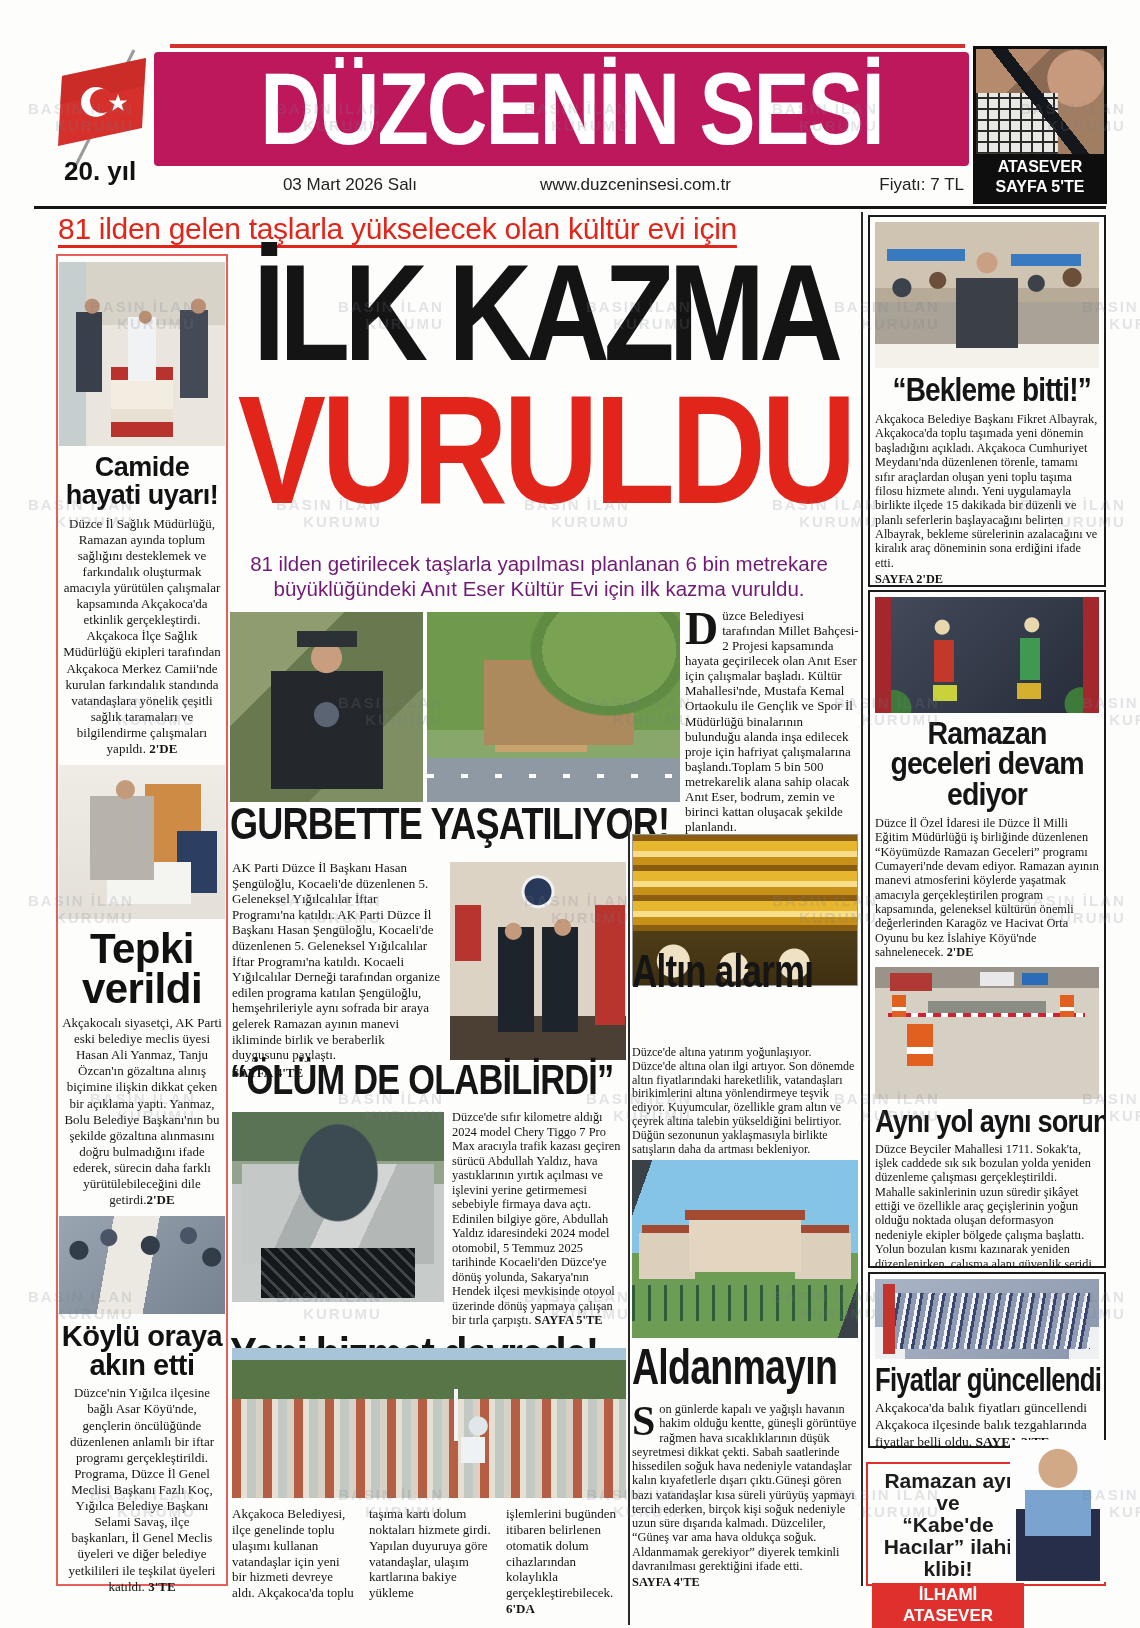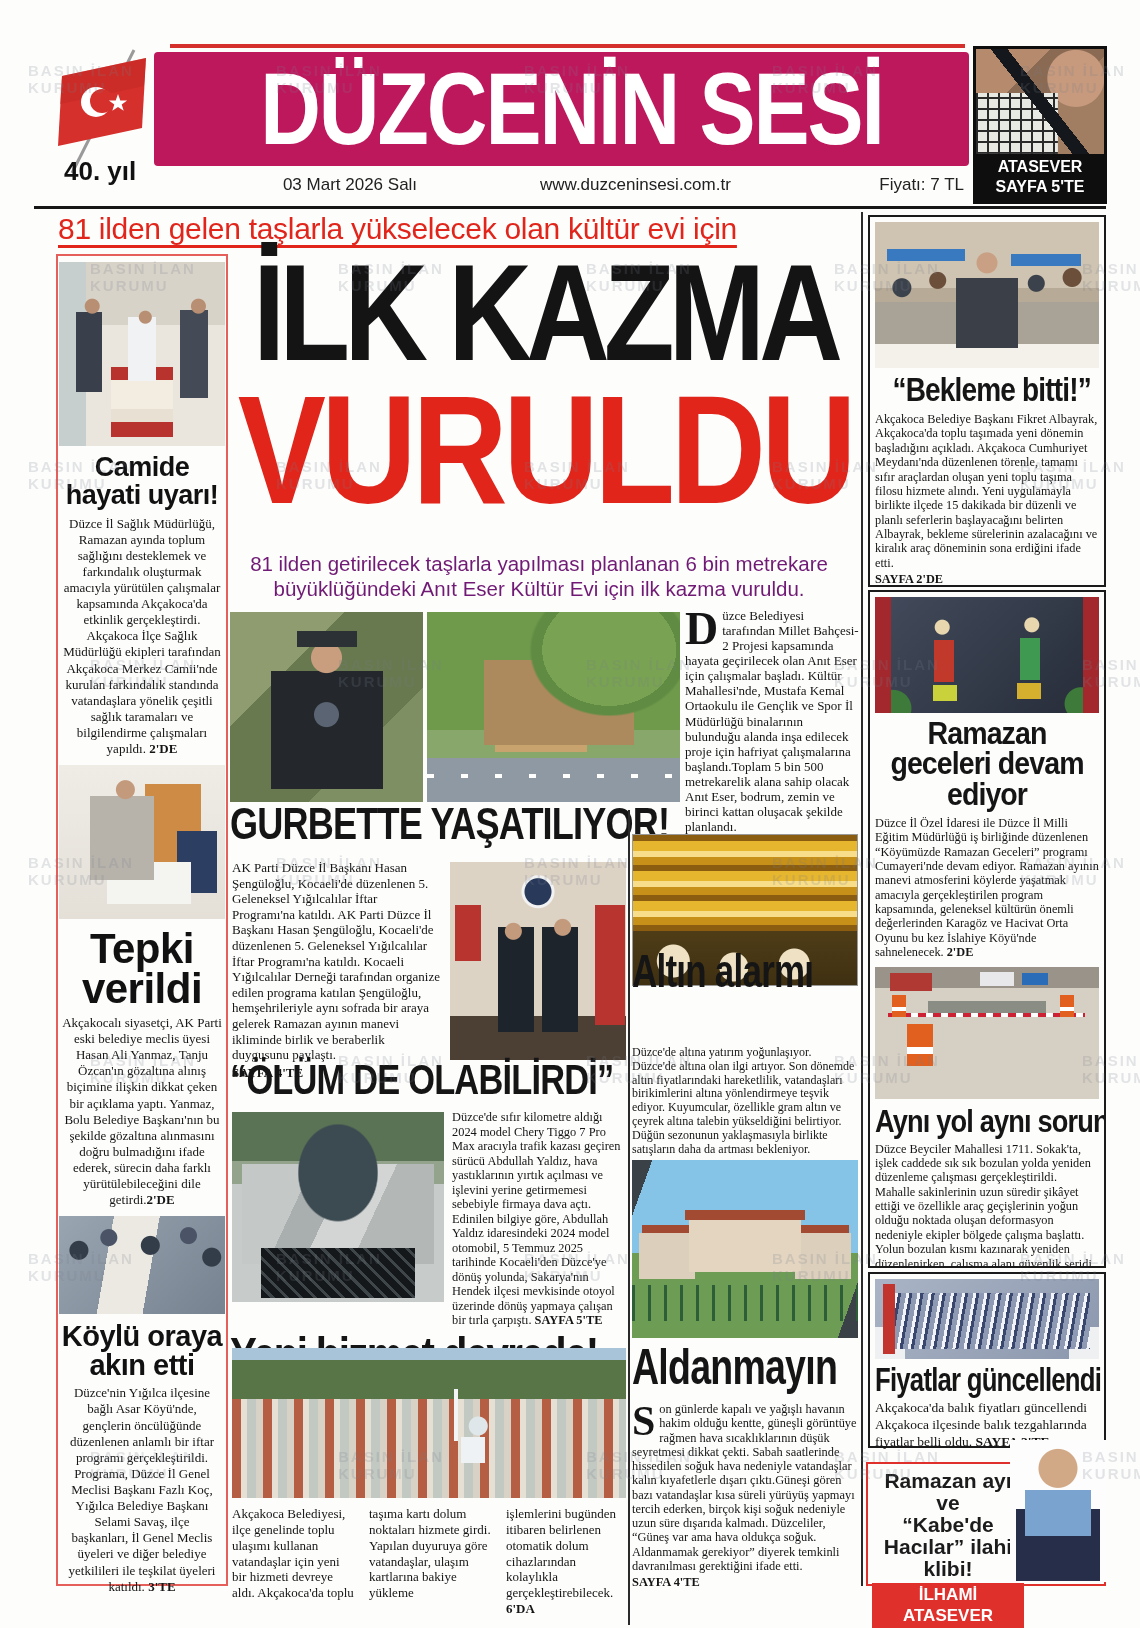--- a/index.html
+++ b/index.html
@@ -10,21 +10,21 @@
   .serif{font-family:"Liberation Serif",serif;}
   .cond{display:inline-block;transform-origin:left center;white-space:nowrap;}
   .cond-c{display:inline-block;transform-origin:center center;white-space:nowrap;}
   .pref{font-family:"Liberation Serif",serif;font-weight:700;}
   .prefblock{display:block;font-family:"Liberation Serif",serif;font-weight:700;margin-top:2px;}
   .dropcap{float:left;font-family:"Liberation Serif",serif;font-weight:700;font-size:46px;line-height:36px;margin:3px 4px 0 0;}
 
   
   .wm-layer{position:absolute;inset:0;z-index:40;pointer-events:none;}
   .wm{position:absolute;color:rgba(120,126,138,.20);font:700 15px/1.15 "Liberation Sans",sans-serif;
-      letter-spacing:2px;text-align:left;white-space:nowrap;}
+      letter-spacing:2px;text-align:right;white-space:nowrap;margin-top:38px;}
 
   
   #redline{left:170px;top:44px;width:795px;height:4px;background:#d5302c;}
   #flag{left:46px;top:46px;width:124px;height:128px;}
   #yearbadge{left:64px;top:158px;font:700 26px/1 "Liberation Sans",sans-serif;color:#111;}
   #masthead{left:154px;top:52px;width:795px;height:114px;background:#be185d;border-radius:4px;
             display:flex;align-items:center;justify-content:center;padding-left:20px;}
   #masthead .mtitle{font:800 84px/1 "Liberation Sans",sans-serif;color:#fff;letter-spacing:-2px;
             transform:scaleY(1.22);white-space:nowrap;}
   .dateline{top:176px;font:400 17px/1 "Liberation Sans",sans-serif;color:#222;}
@@ -292,21 +292,21 @@
     <svg width="124" height="128" viewBox="0 0 124 128">
       <line x1="88" y1="4" x2="26" y2="127" stroke="#9a9a9a" stroke-width="3"></line>
       <path d="M16 30 L100 12 L96 82 L12 100 Z" fill="#d5302c"></path>
       <path d="M16 30 L100 12 L98 40 L14 58 Z" fill="#c22722" opacity="0.5"></path>
       <circle cx="50" cy="56" r="15" fill="#fff"></circle>
       <circle cx="56" cy="55" r="12" fill="#d5302c"></circle>
       <polygon points="72,48 74.3,54.4 81.1,54.4 75.7,58.4 77.7,64.8 72,60.9 66.3,64.8 68.3,58.4 62.9,54.4 69.7,54.4" fill="#fff"></polygon>
     </svg>
   </div>
 
-  <div class="abs" id="yearbadge">40. yıl</div>
+  <div class="abs" id="yearbadge">20. yıl</div>
 
   <div class="abs" id="masthead">
     <span class="mtitle">DÜZCENİN SESİ</span>
   </div>
 
   <div class="abs dateline" id="date">03 Mart 2026 Salı</div>
   <div class="abs dateline" id="site">www.duzceninsesi.com.tr</div>
   <div class="abs dateline" id="price">Fiyatı: 7 TL</div>
 
   <div class="abs" id="puzzlebox">

